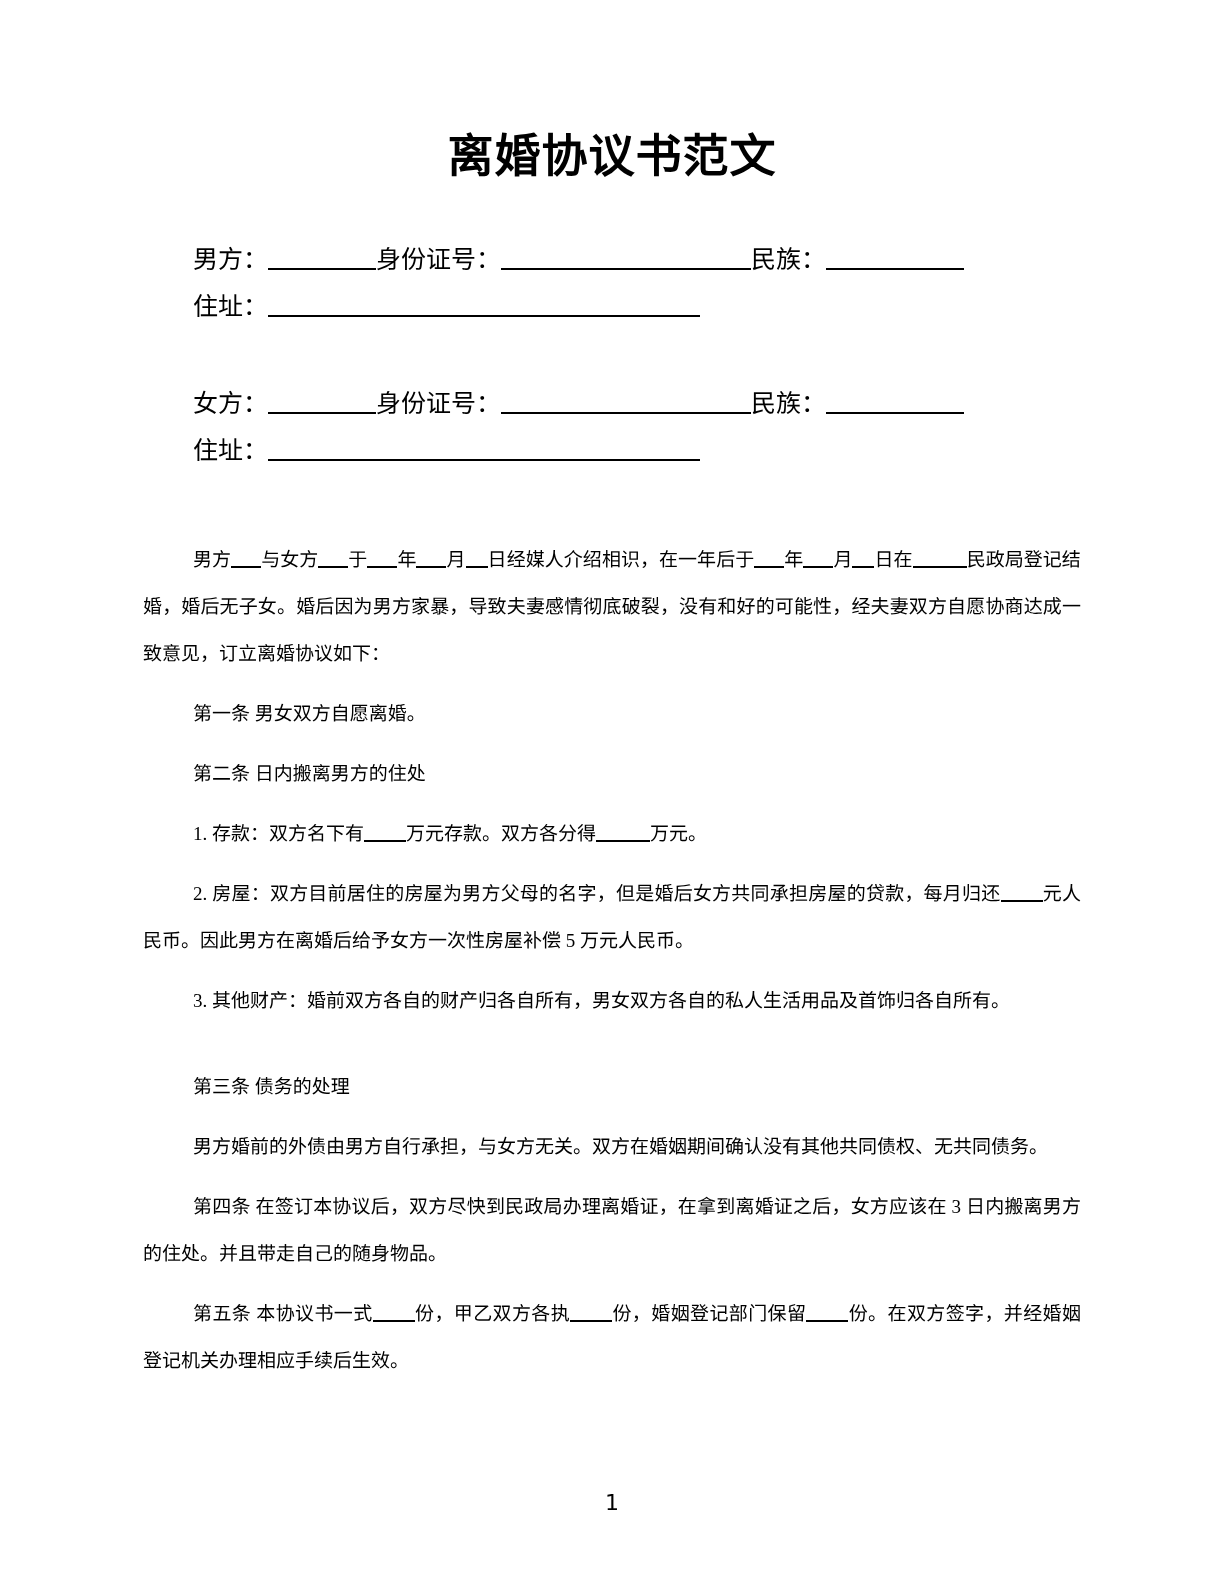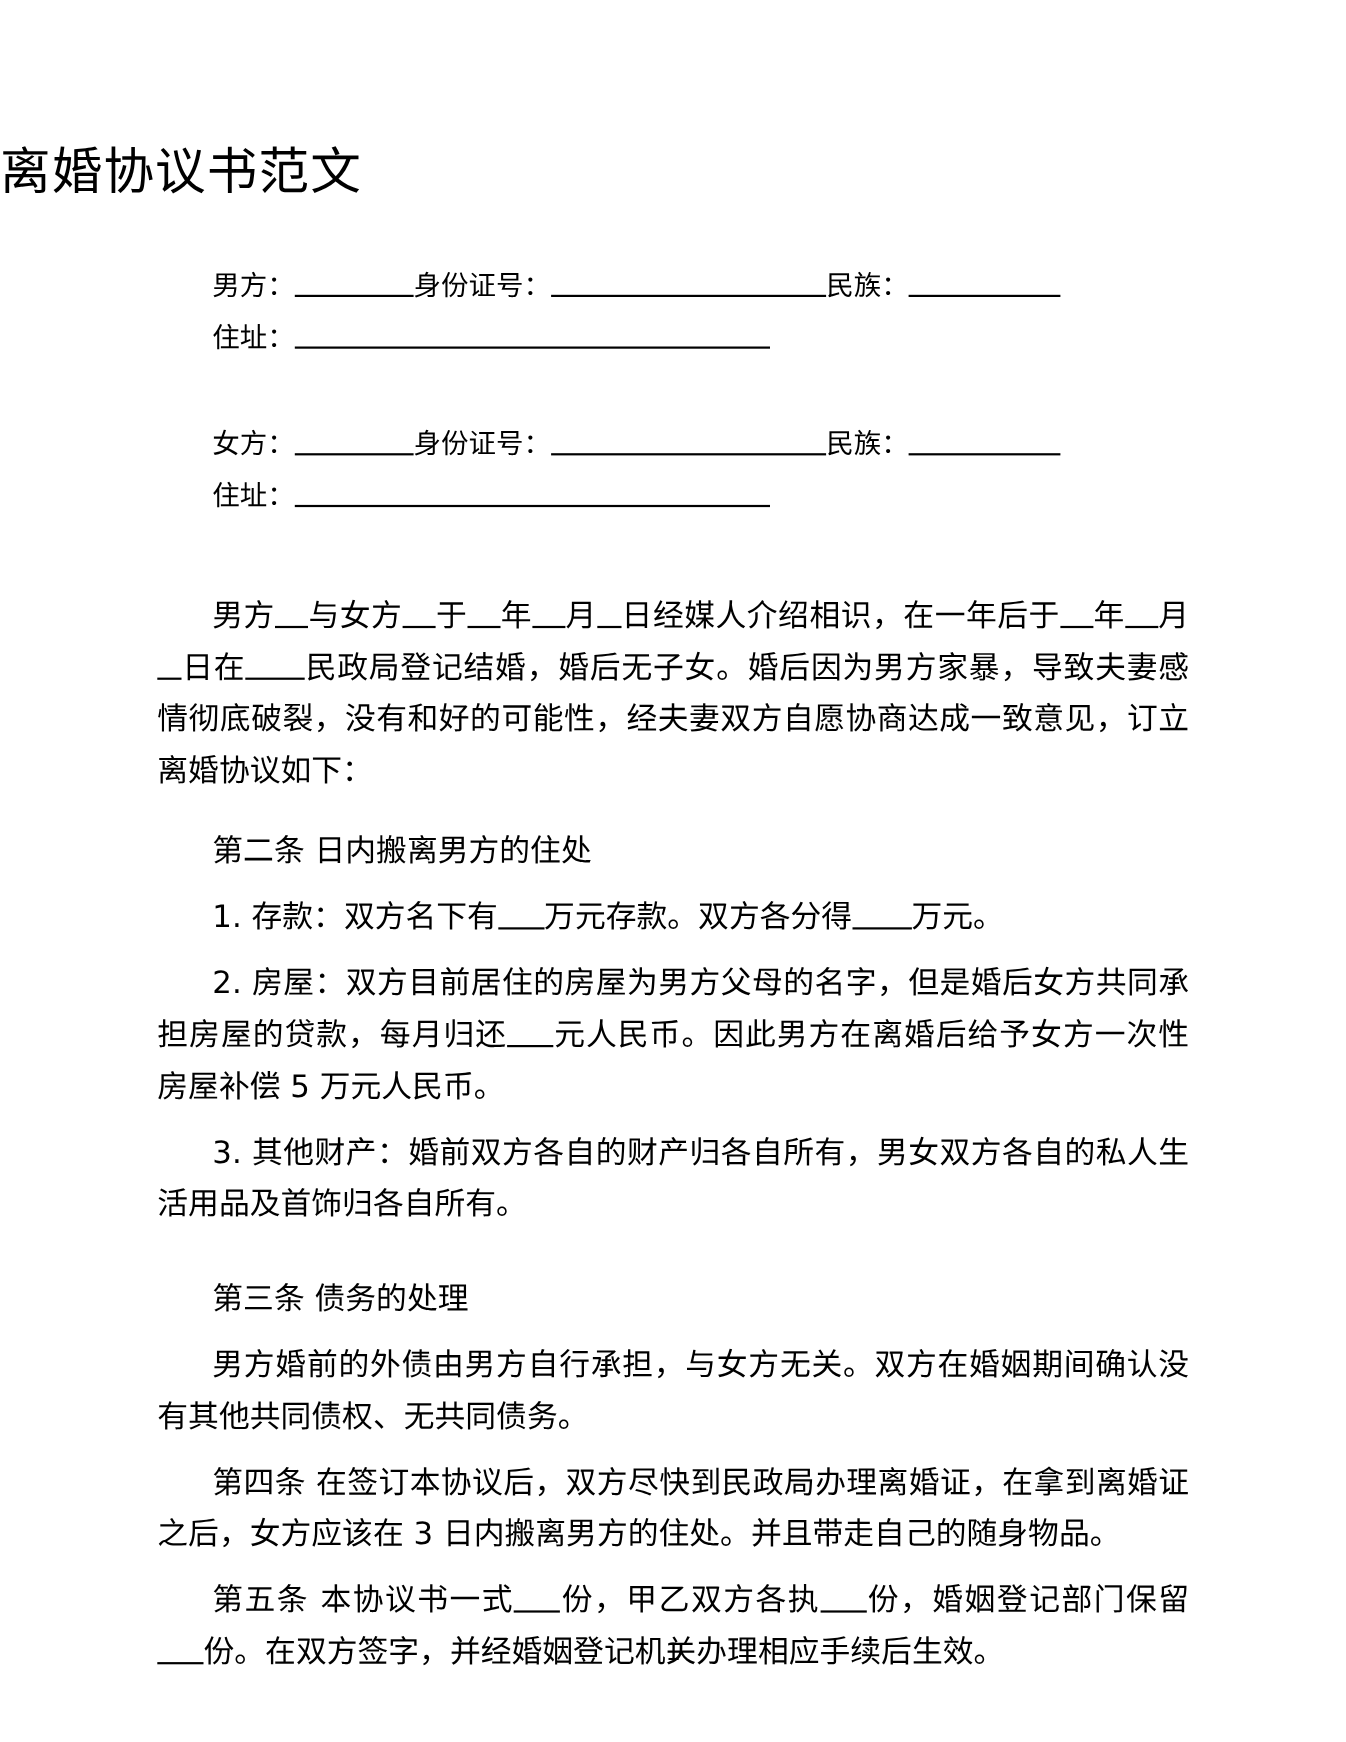--- a/index.html
+++ b/index.html
@@ -18,23 +18,23 @@
     height: 1584px;
     background: #ffffff;
     box-sizing: border-box;
     overflow: hidden;
   }
   .doc-title {
     position: absolute;
     top: 128px;
     left: 0;
     width: 1224px;
-    text-align: left;
+    text-align: center;
     font-size: 46px;
-    font-weight: normal;
+    font-weight: bold;
     letter-spacing: 1px;
     line-height: 1.25;
   }
   .body-area {
     position: absolute;
     top: 236px;
     left: 143px;
     width: 938px;
   }
   
@@ -61,26 +61,27 @@
     height: 1.05em;
     margin-bottom: -2px;
   }
   .fill.w-name   { width: 108px; }
   .fill.w-id     { width: 250px; }
   .fill.w-ethnic { width: 138px; }
   .fill.w-addr   { width: 432px; }
 
   
   .para {
-    font-size: 28px;
+    font-size: 19px;
     line-height: 47px;
     text-align: justify;
     text-justify: inter-ideograph;
     margin: 0;
     padding: 0;
+    font-family: Liberation Serif, serif;
   }
   .para.indent {
     text-indent: 50px;
   }
   .para.head {
     text-indent: 50px;
   }
   .spacer-sm { height: 13px; }
   .blank {
     display: inline-block;
@@ -132,20 +133,21 @@
         <span class="lbl">住址：</span><span class="fill w-addr"></span>
       </div>
     </div>
 
     <div style="height:62px"></div>
 
     <p class="para indent"><span>男方</span><span class="blank b2"></span><span>与女方</span><span class="blank b2"></span><span>于</span><span class="blank b2"></span><span>年</span><span class="blank b2"></span><span>月</span><span class="blank b1"></span><span>日经媒人介绍相识，在一年后于</span><span class="blank b2"></span><span>年</span><span class="blank b2"></span><span>月</span><span class="blank b1"></span><span>日在</span><span class="blank b4"></span><span>民政局登记结婚，婚后无子女。婚后因为男方家暴，导致夫妻感情彻底破裂，没有和好的可能性，经夫妻双方自愿协商达成一致意见，订立离婚协议如下：</span></p>
 
     <div class="spacer-sm"></div>
 
+    <p class="para head">第一条 男女双方自愿离婚。</p>
 
     <div class="spacer-sm"></div>
 
     <p class="para head">第二条 日内搬离男方的住处</p>
 
     <div class="spacer-sm"></div>
 
     <p class="para indent"><span>1. 存款：双方名下有</span><span class="blank b3"></span><span>万元存款。双方各分得</span><span class="blank b4"></span><span>万元。</span></p>
 
     <div class="spacer-sm"></div>

